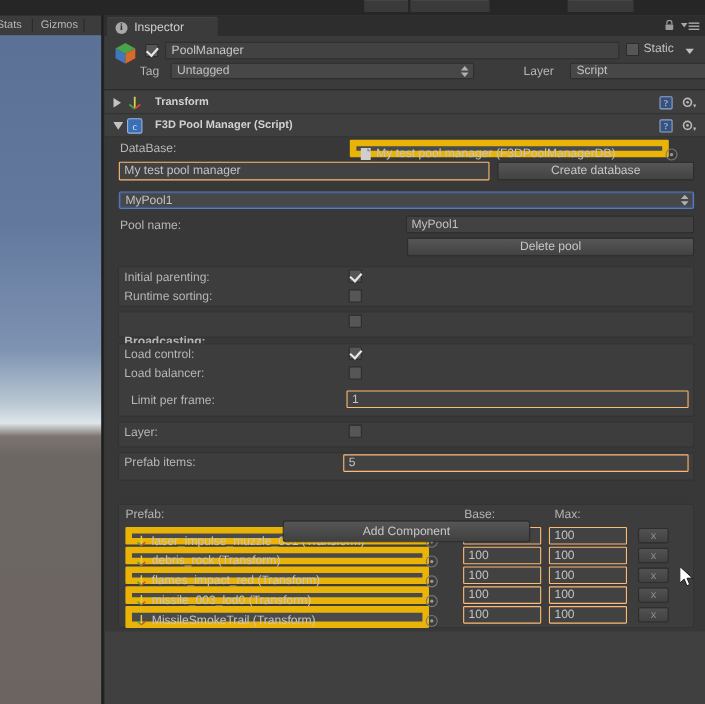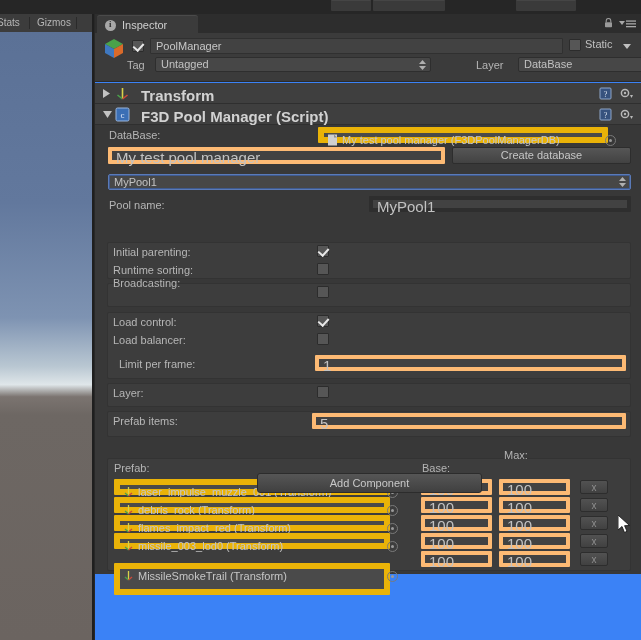--- a/index.html
+++ b/index.html
@@ -26,21 +26,21 @@
   .scene-tbtn { position:absolute; top:1px; height:16px; line-height:16px;
                 color:#b6b6b6; font-size:10px; padding:0 5px; background:#3c3c3c; }
   .scene-sep { position:absolute; top:3px; width:1px; height:12px; background:#2a2a2a; }
   .scene-view { position:absolute; left:0; top:18px; width:93px; height:608px;
                 background: linear-gradient(to bottom,
                    #5b7196 0%, #62789d 28%, #7e93b2 47%, #b9c7d2 55%,
                    #dfe6e9 58%, #7b7470 60%, #6d6763 63%, #6b6460 100%); }
   .scene-edge { position:absolute; left:92px; top:14px; width:2px; height:626px; background:#1f1f1f; }
 
   
-  .inspector { position:absolute; left:95px; top:14px; width:546px; height:626px; background:#3b82f6; }
+  .inspector { position:absolute; left:95px; top:14px; width:546px; height:626px; background:#404040; }
 
   .tabbar { position:absolute; left:0; top:0; width:546px; height:19px; background:#2d2d2d; }
   .tab { position:absolute; left:2px; top:1px; height:18px; width:101px;
          background:#3b3b3b; border-top-left-radius:3px; border-top-right-radius:3px;
          border-top:1px solid #4a4a4a; }
   .tab-label { position:absolute; left:25px; top:3px; font-size:11px; color:#cfcfcf; }
   .tab-icon { position:absolute; left:8px; top:4px; width:11px; height:11px;
               border-radius:50%; background:#a8a8a8; }
   .tab-icon::after { content:"i"; position:absolute; left:4px; top:-1px; font-size:9px;
                      font-weight:bold; color:#303030; font-family:"Liberation Serif",serif; }
@@ -67,30 +67,30 @@
            color:#c2c2c2; font-size:11px; line-height:13px; padding-left:5px; position:absolute; }
   .popup .updown { position:absolute; right:4px; top:2px; }
 
   
   .comphdr { position:absolute; left:0; width:546px; height:21px; background:#3f3f3f;
              border-bottom:1px solid #2f2f2f; }
   .comphdr.h1 { top:69px; }
   .comphdr.h2 { top:90px; }
   .foldout { position:absolute; left:8px; top:6px; }
   .comp-icon { position:absolute; left:20px; top:3px; width:15px; height:15px; }
-  .comp-title { position:absolute; left:46px; top:4px; font-size:15px; font-weight:bold; color:#d2d2d2; }
+  .comp-title { position:absolute; left:46px; top:4px; font-size:10px; font-weight:bold; color:#d2d2d2; }
   .help-icon { position:absolute; right:29px; top:4px; width:13px; height:13px; }
   .gear-icon { position:absolute; right:8px; top:4px; width:14px; height:13px; }
 
   
   .body { position:absolute; left:0; top:111px; width:546px; height:449px; background:#383838; }
 
   .lbl { position:absolute; font-size:11px; color:#b6b6b6; white-space:nowrap; }
-  .txtfield { position:absolute; background:#424242; border:4px solid #fdba74; border-radius:1px;
-              color:#c2c2c2; font-size:15px; line-height:14px; padding-left:4px; }
+  .txtfield { position:absolute; background:#424242; border:1px solid #fdba74; border-radius:1px;
+              color:#c2c2c2; font-size:11px; line-height:14px; padding-left:4px; }
   .objfield { position:absolute; background:#4a4a4a; border:6px solid #eab308; border-radius:1px;
               color:#c6c6c6; font-size:11px; line-height:14px; padding-left:18px; }
   .objfield .sel-dot { position:absolute; right:-14px; top:2px; width:11px; height:11px;
                        border:1px solid #7a7a7a; border-radius:50%; }
   .objfield .sel-dot::after { content:""; position:absolute; left:3px; top:3px; width:3px; height:3px;
                        border-radius:50%; background:#9a9a9a; }
   .objfield .pfx { position:absolute; left:3px; top:1px; width:11px; height:12px; }
 
   .btn { position:absolute; background:linear-gradient(to bottom,#565656 0%,#4c4c4c 50%,#424242 100%);
          border:1px solid #2d2d2d; border-radius:2px; color:#c6c6c6; font-size:11px;
@@ -174,21 +174,21 @@
       <span class="tag-label">Tag</span>
       <div class="popup tag-field">
         <span>Untagged</span>
         <svg class="updown" viewBox="0 0 7 10" width="7" height="10">
           <polygon points="3.5,0 7,4 0,4" fill="#b0b0b0"></polygon>
             <polygon points="3.5,10 7,6 0,6" fill="#b0b0b0"></polygon>
         </svg>
       </div>
       <span class="layer-label">Layer</span>
       <div class="popup layer-field">
-        <span>DataBase</span>
+        <span>Script</span>
         
       </div>
     </div>
 
     <div class="comphdr h1">
       <svg class="foldout" viewBox="0 0 7 9" width="7" height="9">
         <polygon points="0,0 7,4.5 0,9" fill="#c3c3c3"></polygon>
       </svg>
       <svg class="comp-icon" viewBox="0 0 15 15">
         <line x1="7.5" y1="2" x2="7.5" y2="13" stroke="#d8d24a" stroke-width="1.6"></line>
@@ -247,29 +247,30 @@
         <span>MyPool1</span>
         <svg class="updown" viewBox="0 0 7 10" width="7" height="10">
           <polygon points="3.5,0 7,4 0,4" fill="#b0b0b0"></polygon>
             <polygon points="3.5,10 7,6 0,6" fill="#b0b0b0"></polygon>
         </svg>
       </div>
 
       <span class="lbl" style="left:14px;top:74px;">Pool name:</span>
       <div class="txtfield" style="left:274px;top:71px;width:262px;height:16px;border-color:#2e2e2e;">MyPool1</div>
 
+      <div class="btn" style="left:275px;top:91px;width:261px;height:17px;line-height:15px;">Delete pool</div>
 
       <div class="group" style="left:12px;top:117px;width:524px;height:37px;"></div>
       <span class="lbl" style="left:18px;top:121px;">Initial parenting:</span>
       <div class="cbox on" style="left:222px;top:120px;"></div>
       <span class="lbl" style="left:18px;top:139px;">Runtime sorting:</span>
       <div class="cbox" style="left:222px;top:138px;"></div>
 
       <div class="group" style="left:12px;top:158px;width:524px;height:24px;"></div>
-      <span class="lbl" style="left:18px;top:152px;">Broadcasting:</span>
+      <span class="lbl" style="left:18px;top:180px;font-weight:bold;">Broadcasting:</span>
       <div class="cbox" style="left:222px;top:161px;"></div>
 
       <div class="group" style="left:12px;top:187px;width:524px;height:67px;"></div>
       <span class="lbl" style="left:18px;top:191px;">Load control:</span>
       <div class="cbox on" style="left:222px;top:190px;"></div>
       <span class="lbl" style="left:18px;top:209px;">Load balancer:</span>
       <div class="cbox" style="left:222px;top:208px;"></div>
       <span class="lbl" style="left:24px;top:233px;">Limit per frame:</span>
       <div class="txtfield" style="left:220px;top:230px;width:311px;height:16px;">1</div>
 
@@ -278,21 +279,21 @@
       <div class="cbox" style="left:222px;top:261px;"></div>
 
       <div class="group" style="left:12px;top:286px;width:524px;height:26px;"></div>
       <span class="lbl" style="left:18px;top:290px;">Prefab items:</span>
       <div class="txtfield" style="left:217px;top:288px;width:314px;height:16px;">5</div>
 
 
       <div class="group" style="left:12px;top:333px;width:524px;height:113px;"></div>
       <span class="colhdr" style="left:19px;top:337px;">Prefab:</span>
       <span class="colhdr" style="left:327px;top:337px;">Base:</span>
-      <span class="colhdr" style="left:409px;top:324px;">Max:</span>
+      <span class="colhdr" style="left:409px;top:337px;">Max:</span>
 
       <div id="prefab-rows">
           <div class="objfield" style="left: 19px; top: 354px; width: 276px; height: 16px;"><svg class="pfx" viewBox="0 0 11 12">
               <line x1="5.5" y1="1" x2="5.5" y2="10" stroke="#d8d24a" stroke-width="1.3"></line>
               <line x1="5.5" y1="10" x2="2" y2="7" stroke="#4aa24a" stroke-width="1.3"></line>
               <line x1="5.5" y1="10" x2="9" y2="7" stroke="#cc4a3a" stroke-width="1.3"></line>
             </svg><span>laser_impulse_muzzle_001 (Transform)</span><span class="sel-dot"></span></div>
           <div class="txtfield" style="left: 326px; top: 354px; width: 71px; height: 16px;">100</div>
           <div class="txtfield" style="left: 404px; top: 354px; width: 71px; height: 16px;">100</div>
           <div class="xbtn" style="left: 485px; top: 355px;">x</div>
@@ -313,21 +314,21 @@
           <div class="txtfield" style="left: 404px; top: 390px; width: 71px; height: 16px;">100</div>
           <div class="xbtn" style="left: 485px; top: 391px;">x</div>
           <div class="objfield" style="left: 19px; top: 408px; width: 276px; height: 16px;"><svg class="pfx" viewBox="0 0 11 12">
               <line x1="5.5" y1="1" x2="5.5" y2="10" stroke="#d8d24a" stroke-width="1.3"></line>
               <line x1="5.5" y1="10" x2="2" y2="7" stroke="#4aa24a" stroke-width="1.3"></line>
               <line x1="5.5" y1="10" x2="9" y2="7" stroke="#cc4a3a" stroke-width="1.3"></line>
             </svg><span>missile_003_lod0 (Transform)</span><span class="sel-dot"></span></div>
           <div class="txtfield" style="left: 326px; top: 408px; width: 71px; height: 16px;">100</div>
           <div class="txtfield" style="left: 404px; top: 408px; width: 71px; height: 16px;">100</div>
           <div class="xbtn" style="left: 485px; top: 409px;">x</div>
-          <div class="objfield" style="left: 19px; top: 426px; width: 276px; height: 32px; margin-top: 12px;"><svg class="pfx" viewBox="0 0 11 12">
+          <div class="objfield" style="left: 19px; top: 426px; width: 276px; height: 20px;"><svg class="pfx" viewBox="0 0 11 12">
               <line x1="5.5" y1="1" x2="5.5" y2="10" stroke="#d8d24a" stroke-width="1.3"></line>
               <line x1="5.5" y1="10" x2="2" y2="7" stroke="#4aa24a" stroke-width="1.3"></line>
               <line x1="5.5" y1="10" x2="9" y2="7" stroke="#cc4a3a" stroke-width="1.3"></line>
             </svg><span>MissileSmokeTrail (Transform)</span><span class="sel-dot"></span></div>
           <div class="txtfield" style="left: 326px; top: 426px; width: 71px; height: 16px;">100</div>
           <div class="txtfield" style="left: 404px; top: 426px; width: 71px; height: 16px;">100</div>
           <div class="xbtn" style="left: 485px; top: 427px;">x</div>
         </div>
     </div>
 

